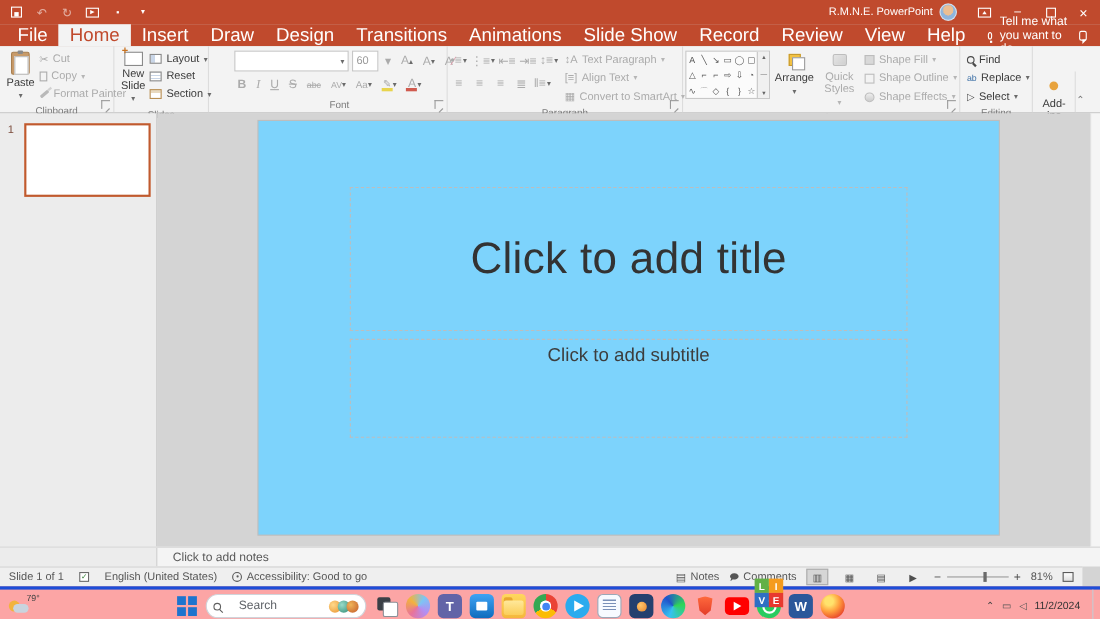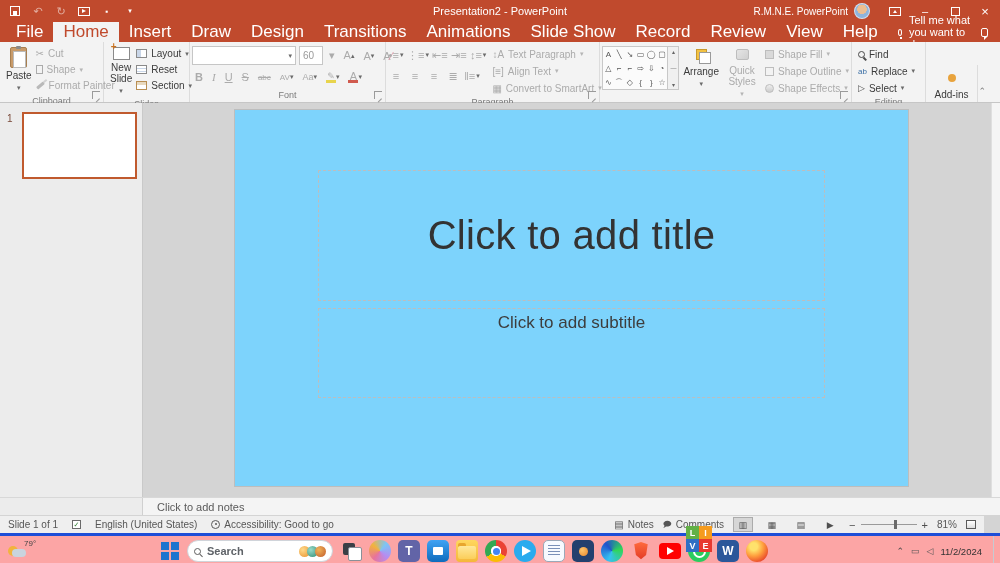--- a/index.html
+++ b/index.html
@@ -137,21 +137,21 @@
 
   
   .taskbar{position:absolute;top:533px;left:0;right:0;height:40px;background:#fca5a5;border-top:3px solid #1d4ed8;display:flex;align-items:center;}
   .weather{position:absolute;left:6px;top:3px;width:42px;height:24px;}
   .w-sun{position:absolute;left:2px;top:7px;width:10px;height:10px;border-radius:50%;background:#F2B33D;}
   .w-cloud{position:absolute;left:6px;top:10px;width:14px;height:8px;border-radius:5px;background:#C9D4DE;}
   .w-temp{position:absolute;left:18px;top:0;font-size:8px;color:#444;}
   .tb-center{position:absolute;left:160px;top:0;height:30px;display:flex;align-items:center;gap:7px;}
   .start{width:20px;height:20px;display:grid;grid-template-columns:8px 8px;grid-template-rows:8px 8px;gap:2px;place-content:center;}
   .start i{background:#1E74CE;}
-  .search-pill{width:146px;height:22px;background:#fff;border:1px solid #D0D4DA;border-radius:11px;display:flex;align-items:center;padding:0 6px;gap:6px;font-weight:bold;}
+  .search-pill{width:146px;height:22px;background:#fff;border:1px solid #D0D4DA;border-radius:11px;display:flex;align-items:center;padding:0 6px;gap:16px;}
   .i-mag{width:7px;height:7px;border:1.4px solid #5f5f5f;border-radius:50%;position:relative;flex:0 0 auto;}
   .i-mag::after{content:"";position:absolute;right:-3px;bottom:-3px;width:4px;height:1.4px;background:#5f5f5f;transform:rotate(45deg);}
   .search-txt{color:#5f6368;font-size:11px;flex:1;}
   .search-deco{display:flex;}
   .search-deco i{width:11px;height:11px;border-radius:50%;margin-left:-3px;}
   .sd1{background:radial-gradient(circle at 35% 35%,#FFD98A,#E8912D);}
   .sd2{background:radial-gradient(circle at 35% 35%,#9ADBC8,#2E8B74);}
   .sd3{background:radial-gradient(circle at 35% 35%,#F0B459,#C25B2A);}
   .apps{display:flex;align-items:center;gap:7px;}
   .aico{width:22px;height:22px;border-radius:5px;position:relative;display:flex;align-items:center;justify-content:center;}
@@ -207,21 +207,20 @@
           <span class="i-save"></span>
         </span>
       <span class="q dim">↶</span>
       <span class="q dim">↻</span>
       <span class="q">
           <span class="i-show"></span>
         </span>
       <span class="q" style="font-size:8px;">▪</span>
       <span class="q" style="font-size:7px;">▾</span>
     </div>
-    <div class="win-title">Presentation2 - PowerPoint</div>
     <div class="tb-right">
       <span class="user-name">R.M.N.E. PowerPoint</span>
       <span class="avatar"></span>
       <span class="cap">
           <span class="i-ribopt"></span>
         </span>
       <span class="cap">–</span>
       <span class="cap">
           <span class="i-restore"></span>
         </span>
@@ -258,21 +257,21 @@
           <span class="i-clip"></span>
           <span class="blabel"><span>Paste</span><br><span class="caret">▾</span></span>
         </div>
         <div class="smallcol">
           <div class="srow dim-t">
               <span class="i-cut">✂</span>
               <span>Cut</span>
             </div>
           <div class="srow dim-t">
               <span class="i-copy"></span>
-              <span>Shape</span>
+              <span>Copy</span>
               <span class="caret">▾</span>
             </div>
           <div class="srow dim-t">
               <span class="i-brush"></span>
               <span>Format Painter</span>
             </div>
         </div>
       </div>
       <div class="glabel">Clipboard</div>
       <span class="launcher"></span>
@@ -297,21 +296,21 @@
           <div class="srow">
               <span class="i-section"></span>
               <span>Section</span>
               <span class="caret">▾</span>
             </div>
         </div>
       </div>
       <div class="glabel">Slides</div>
     </div>
 
-    <div class="rgroup" style="width:196px;">
+    <div class="rgroup" style="width:196px;margin-left:21px;">
       <div class="rcontent">
         <div class="fontrows">
           <div class="frow">
             <div class="combo fname">
                 <span></span>
                 <span class="caret">▾</span>
               </div>
             <div class="combo fsize">
                 <span>60</span>
               </div>

